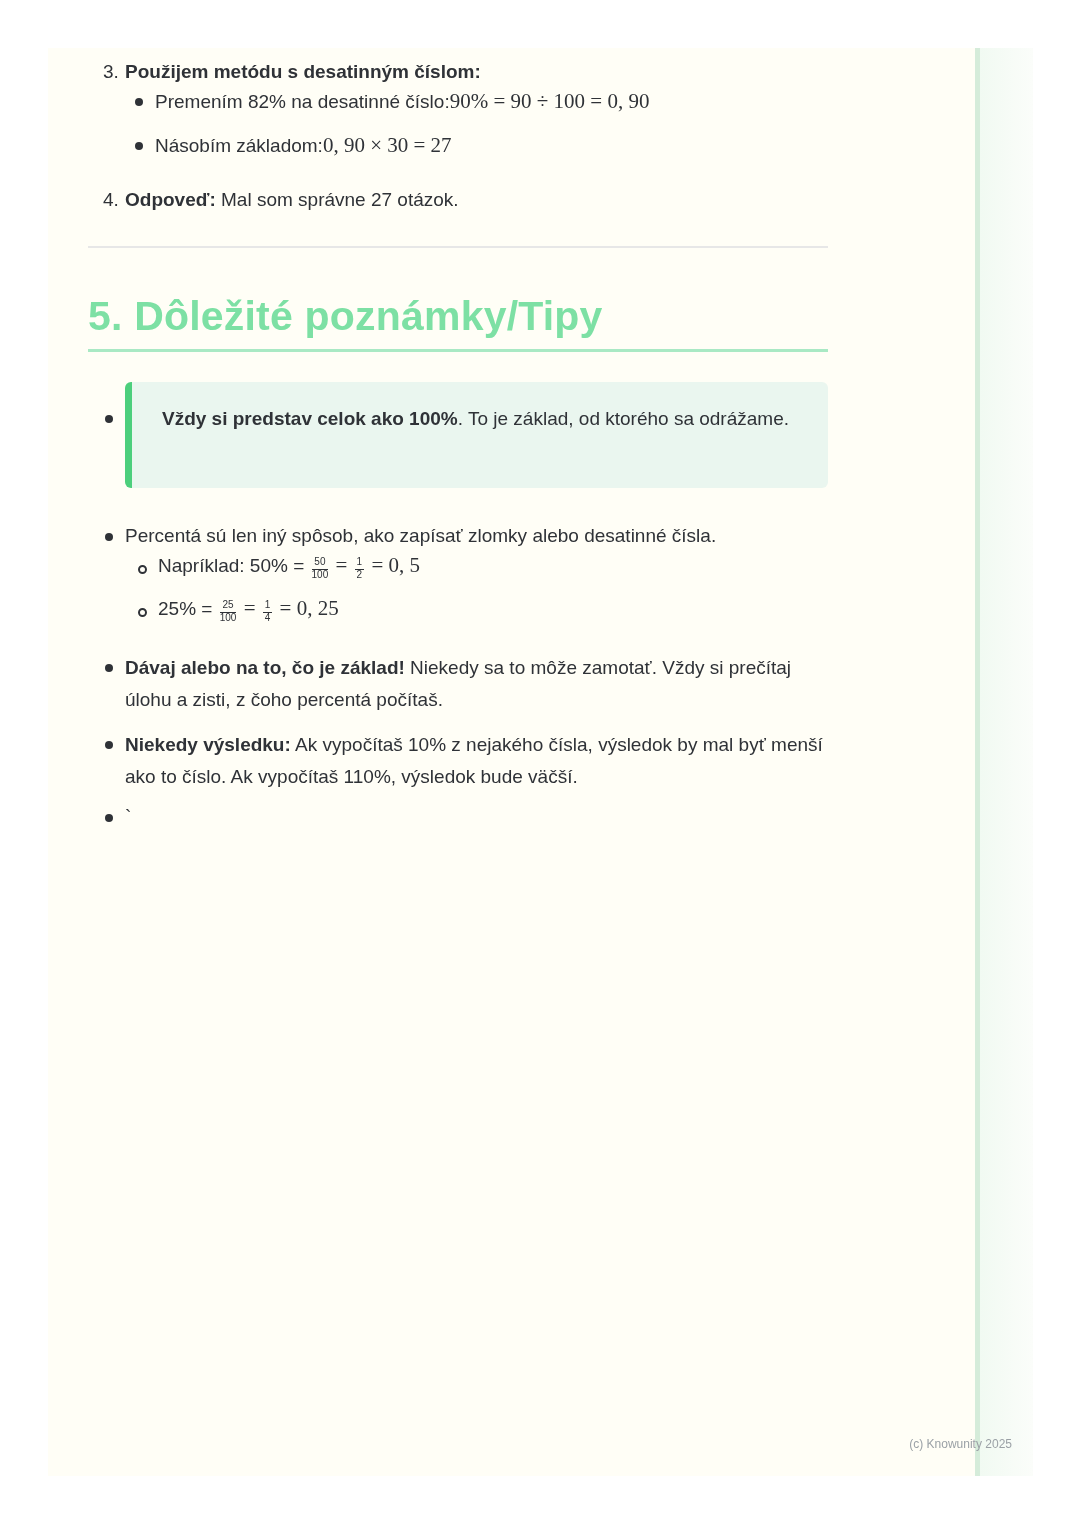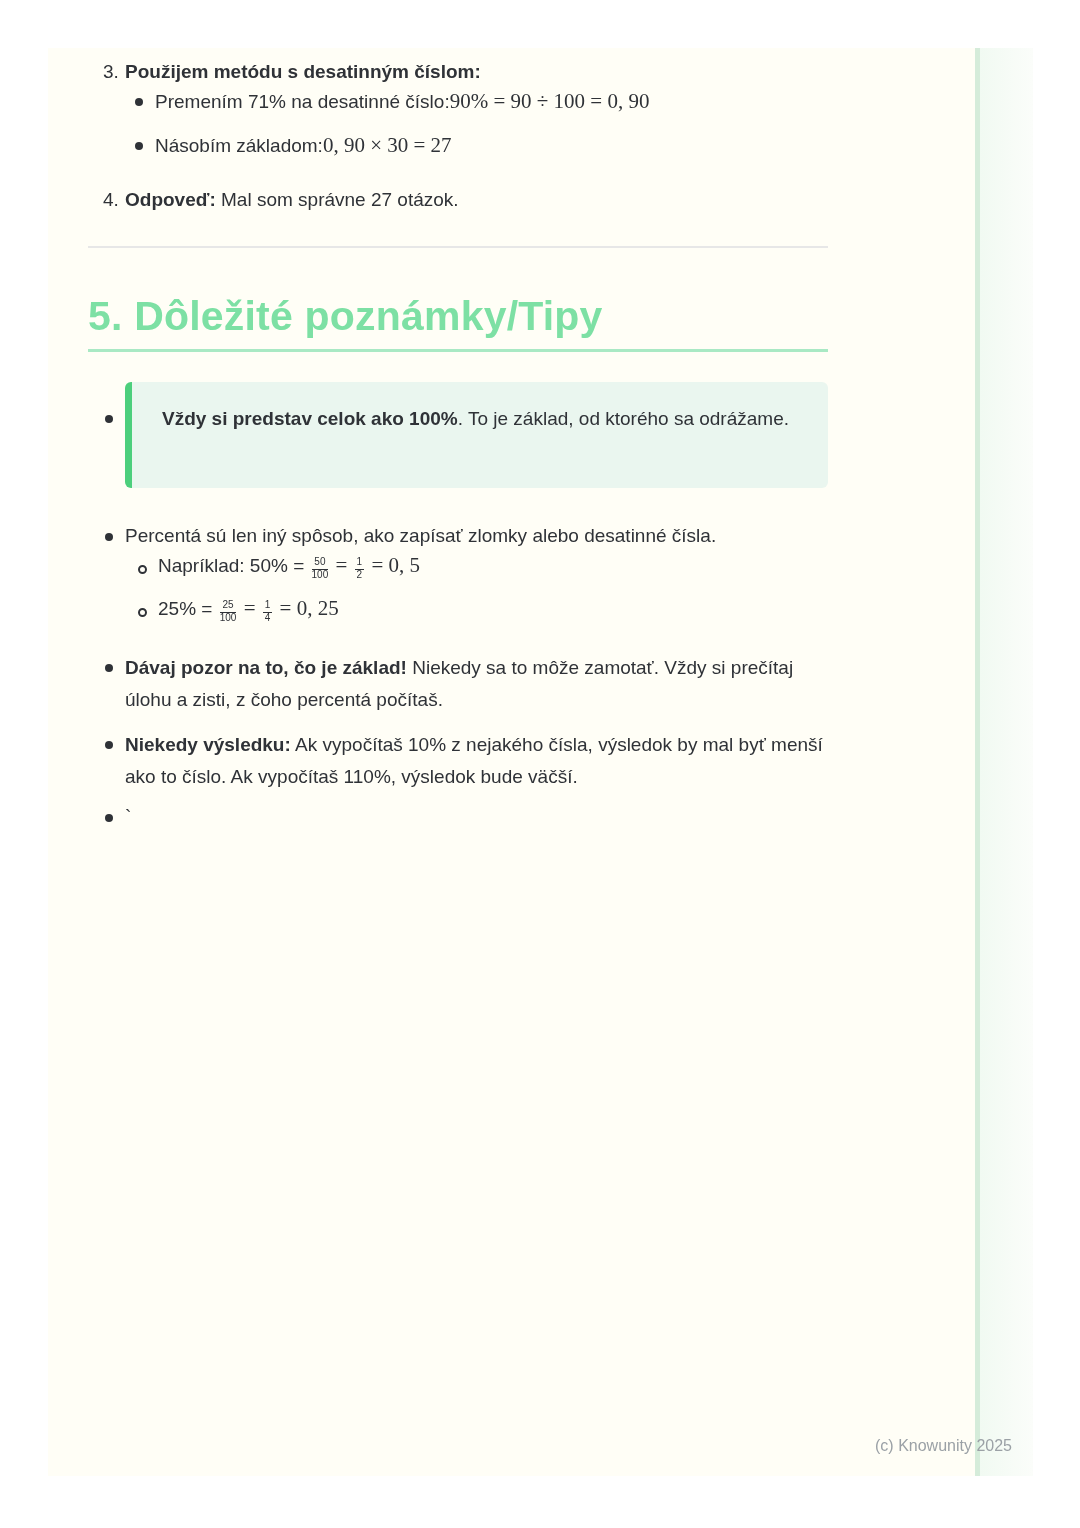--- a/index.html
+++ b/index.html
@@ -81,21 +81,21 @@
   .frac {
     display: inline-block; vertical-align: -0.62em; text-align: center;
     font-family: Liberation Sans, sans-serif; font-size: 10px; line-height: 1.08;
     margin: 0 2px;
   }
   .frac .fnum { display: block; border-bottom: 1.3px solid #2f3237; padding: 0 2px 0.5px 2px; }
   .frac .fden { display: block; padding-top: 0.5px; }
 
   .footer {
     position: absolute; top: 1389px; right: 21px;
-    font-size: 16px; color: #9ba1a6;
+    font-size: 12px; color: #9ba1a6;
   }
 </style>
 </head>
 <body>
 
 <div class="page">
 
   <div class="side-band">
     <div class="band-line"></div>
     <div class="band-fill"></div>
@@ -103,21 +103,21 @@
 
   <div class="content">
 
     <div class="abs olitem body-text" style="top:9px; left:15px; width:725px;">
       <span class="onum">3.</span>
       <span class="bold">Použijem metódu s desatinným číslom:</span>
     </div>
 
     <div class="abs brow l1 body-text" style="top:38px;">
       <span class="dot"></span>
-      <span><span>Premením 71% na desatinné číslo:</span><span class="math">90% = 90 ÷ 100 = 0, 90</span></span>
+      <span><span>Premením 82% na desatinné číslo:</span><span class="math">90% = 90 ÷ 100 = 0, 90</span></span>
     </div>
 
     <div class="abs brow l1 body-text" style="top:82px;">
       <span class="dot"></span>
       <span><span>Násobím základom:</span><span class="math">0, 90 × 30 = 27</span></span>
     </div>
 
     <div class="abs olitem body-text" style="top:137px; left:15px; width:725px;">
       <span class="onum">4.</span>
       <span><b>Odpoveď:</b><span> Mal som správne 27 otázok.</span></span>
@@ -145,21 +145,21 @@
       <span><span>Napríklad: 50% = </span><span class="frac"><span class="fnum">50</span><span class="fden">100</span></span><span class="math"> = </span><span class="frac"><span class="fnum">1</span><span class="fden">2</span></span><span class="math"> = </span><span class="math">0, 5</span></span>
     </div>
 
     <div class="abs brow l2 fracline body-text" style="top:545px;">
       <span class="circle"></span>
       <span><span>25% = </span><span class="frac"><span class="fnum">25</span><span class="fden">100</span></span><span class="math"> = </span><span class="frac"><span class="fnum">1</span><span class="fden">4</span></span><span class="math"> = </span><span class="math">0, 25</span></span>
     </div>
 
     <div class="abs brow l0 body-text" style="top:604px; line-height:32px;">
       <span class="dot"></span>
-      <span><b>Dávaj pozor na to, čo je základ!</b><span> Niekedy sa to môže zamotať. Vždy si prečítaj úlohu a zisti, z čoho percentá počítaš.</span></span>
+      <span><b>Dávaj alebo na to, čo je základ!</b><span> Niekedy sa to môže zamotať. Vždy si prečítaj úlohu a zisti, z čoho percentá počítaš.</span></span>
     </div>
 
     <div class="abs brow l0 body-text" style="top:681px; line-height:32px;">
       <span class="dot"></span>
       <span><b>Niekedy výsledku:</b><span> Ak vypočítaš 10% z nejakého čísla, výsledok by mal byť menší ako to číslo. Ak vypočítaš 110%, výsledok bude väčší.</span></span>
     </div>
 
     <div class="abs brow l0 body-text" style="top:754px;">
       <span class="dot"></span>
       <span>`</span>

